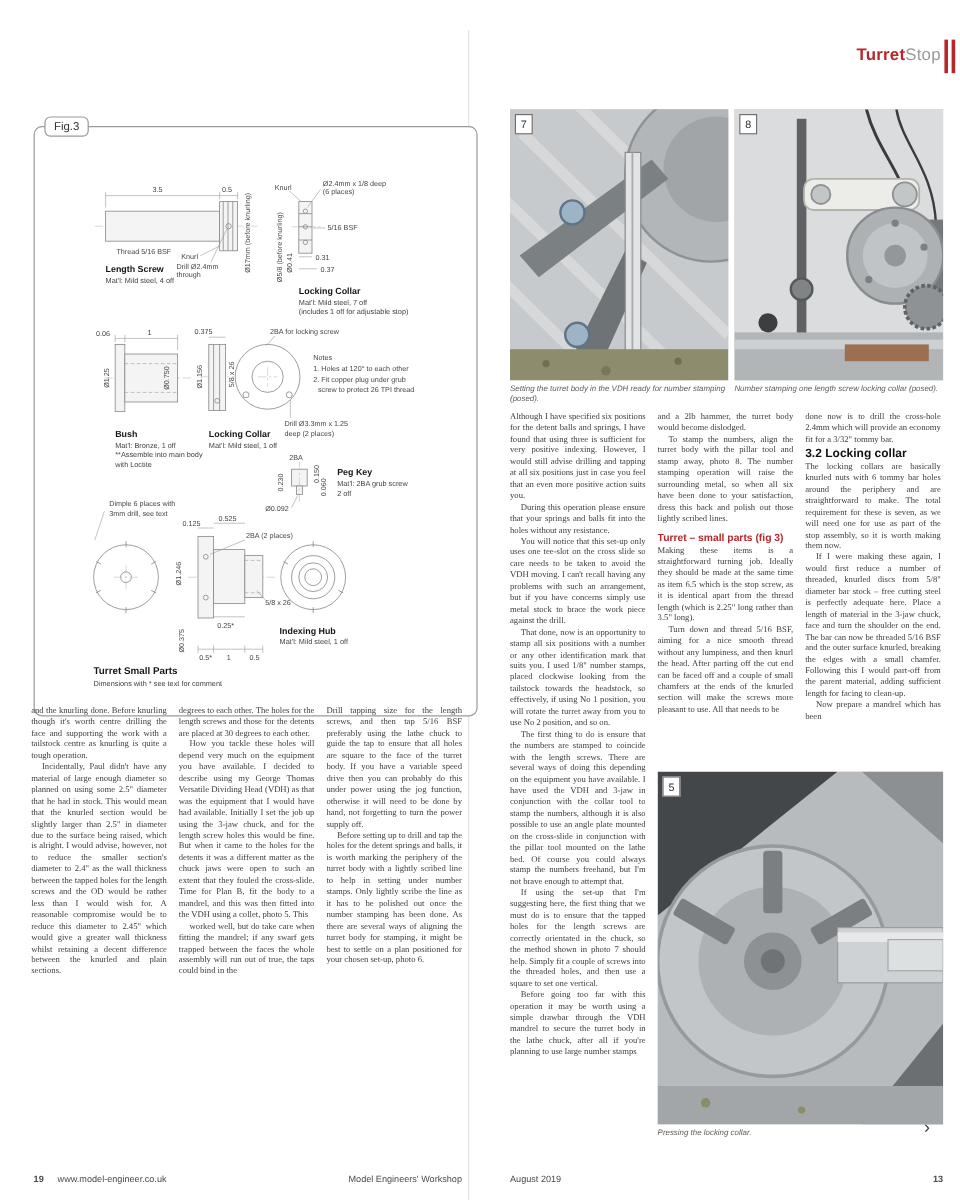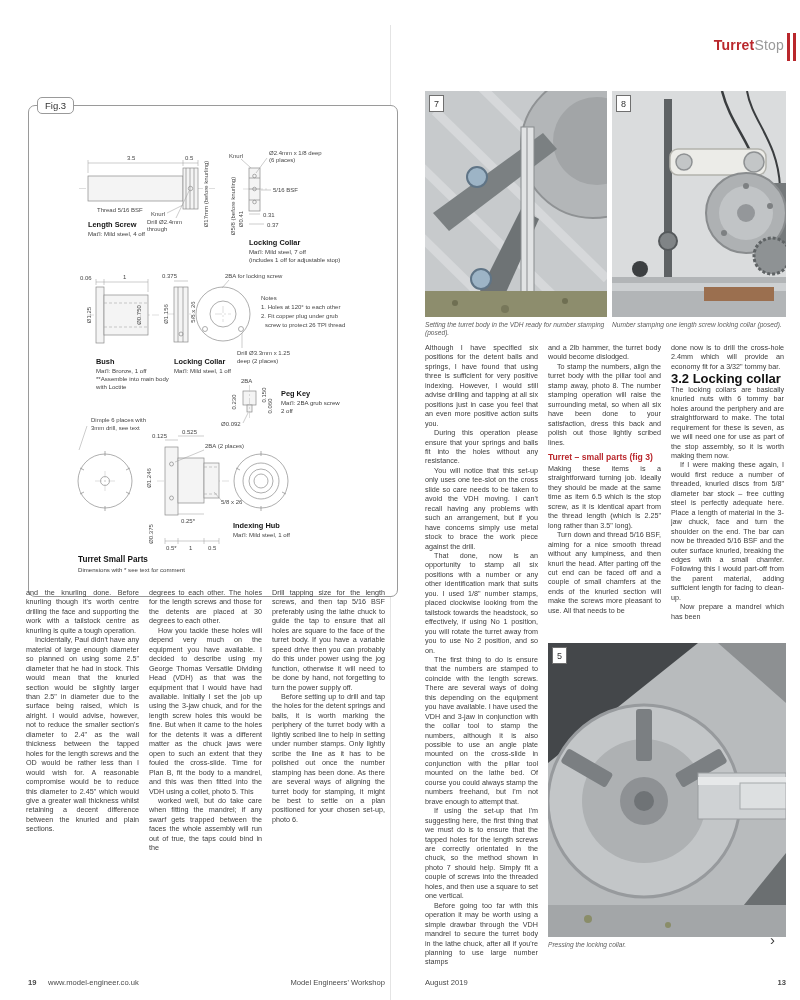--- a/index.html
+++ b/index.html
@@ -21,24 +21,24 @@
   .cl{stroke:#bdbdbd;stroke-width:.5;fill:none;stroke-dasharray:7 2 2 2;}
   .dash{stroke:#9a9a9a;stroke-width:.5;fill:none;stroke-dasharray:3 2;}
   .dim{stroke:#9a9a9a;stroke-width:.5;fill:none;}
   text{font-family:"Liberation Sans",sans-serif;}
   .t{font-size:6px;fill:#474747;}
   .tb{font-size:7.4px;font-weight:bold;fill:#161616;}
   .tm{font-size:6.1px;fill:#3f3f3f;}
   .bigtb{font-size:8.2px;font-weight:bold;fill:#161616;}
   
   .col{position:absolute;overflow:hidden;text-align:justify;}
-  .col p{margin:0;font-size:7.2px;line-height:9.45px;color:#3c3c3c;}
+  .col p{margin:0;font-size:7.2px;line-height:9.45px;color:#3c3c3c;font-family:Liberation Serif, serif;}
   .col p + p{text-indent:9px;}
   .redhead{color:#b9272c;font-weight:bold;font-size:8.6px;margin:5px 0 2px;line-height:10px;}
-  .boldhead{font-weight:bold;font-size:13px;color:#111;margin:3px 0 1px;line-height:9.45px;}
+  .boldhead{font-weight:bold;font-size:10px;color:#111;margin:3px 0 1px;line-height:9.45px;}
   
   .photo{position:absolute;overflow:hidden;background:#c9ccce;}
   .badge{position:absolute;top:4px;left:4px;width:13px;height:15px;background:#fff;border:1px solid #6f6f6f;
          font-size:9px;color:#333;display:flex;align-items:center;justify-content:center;z-index:3;}
   .cap{position:absolute;font-size:6.6px;font-style:italic;color:#5d5d5d;line-height:8px;}
   
   .foot{position:absolute;top:953px;font-size:7.6px;color:#4a4a4a;}
   .fnum{font-weight:bold;}
   .arrow{position:absolute;left:770px;top:906px;font-size:15px;color:#3c3c3c;font-weight:300;}
 </style>

